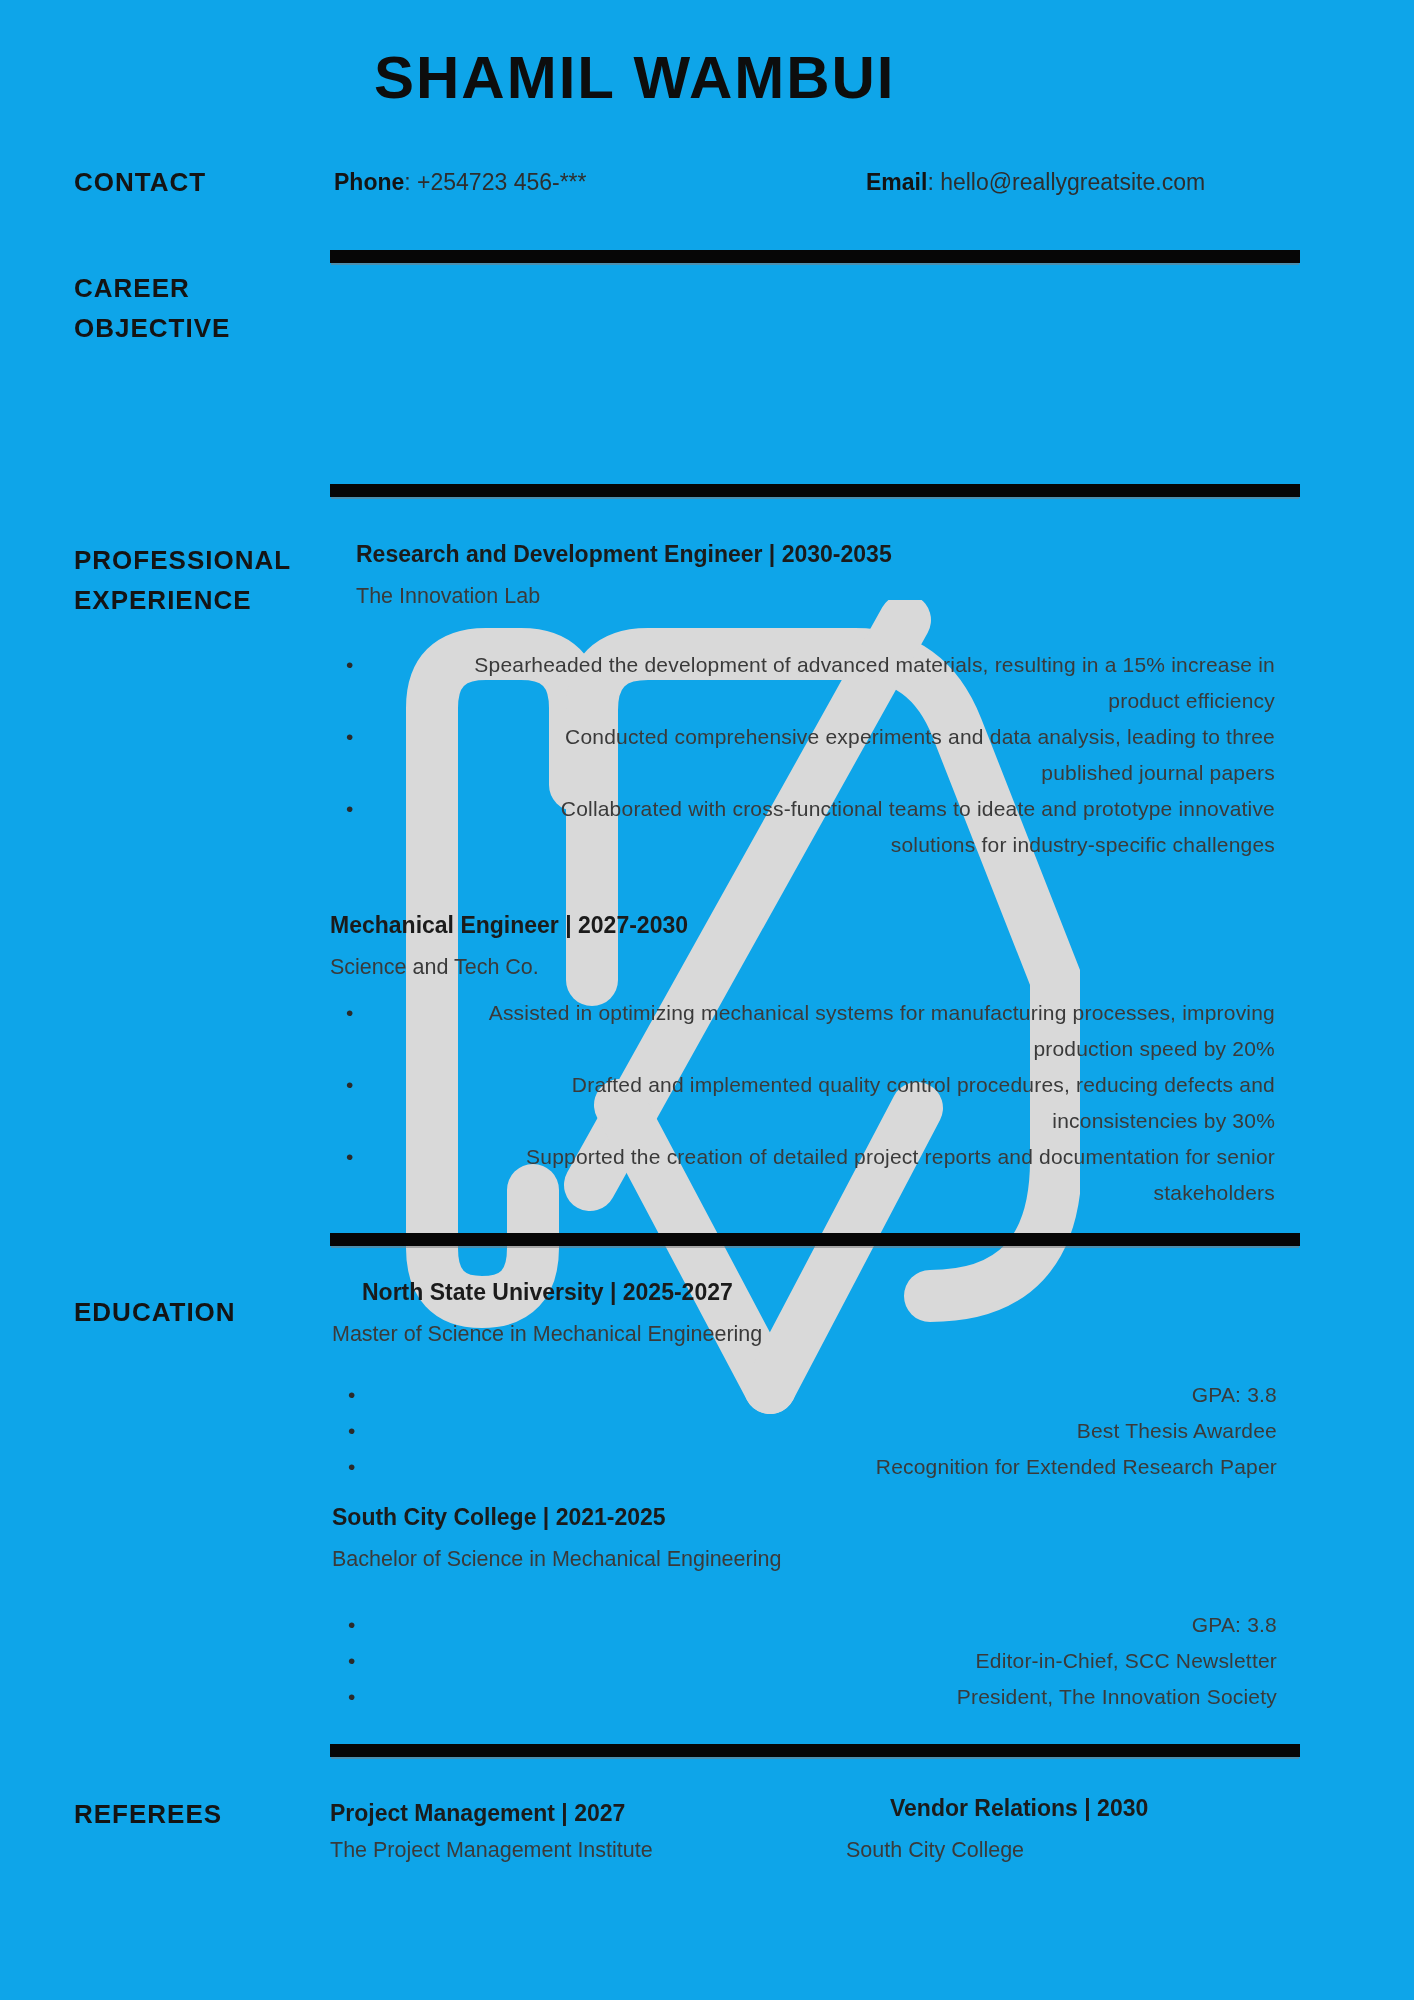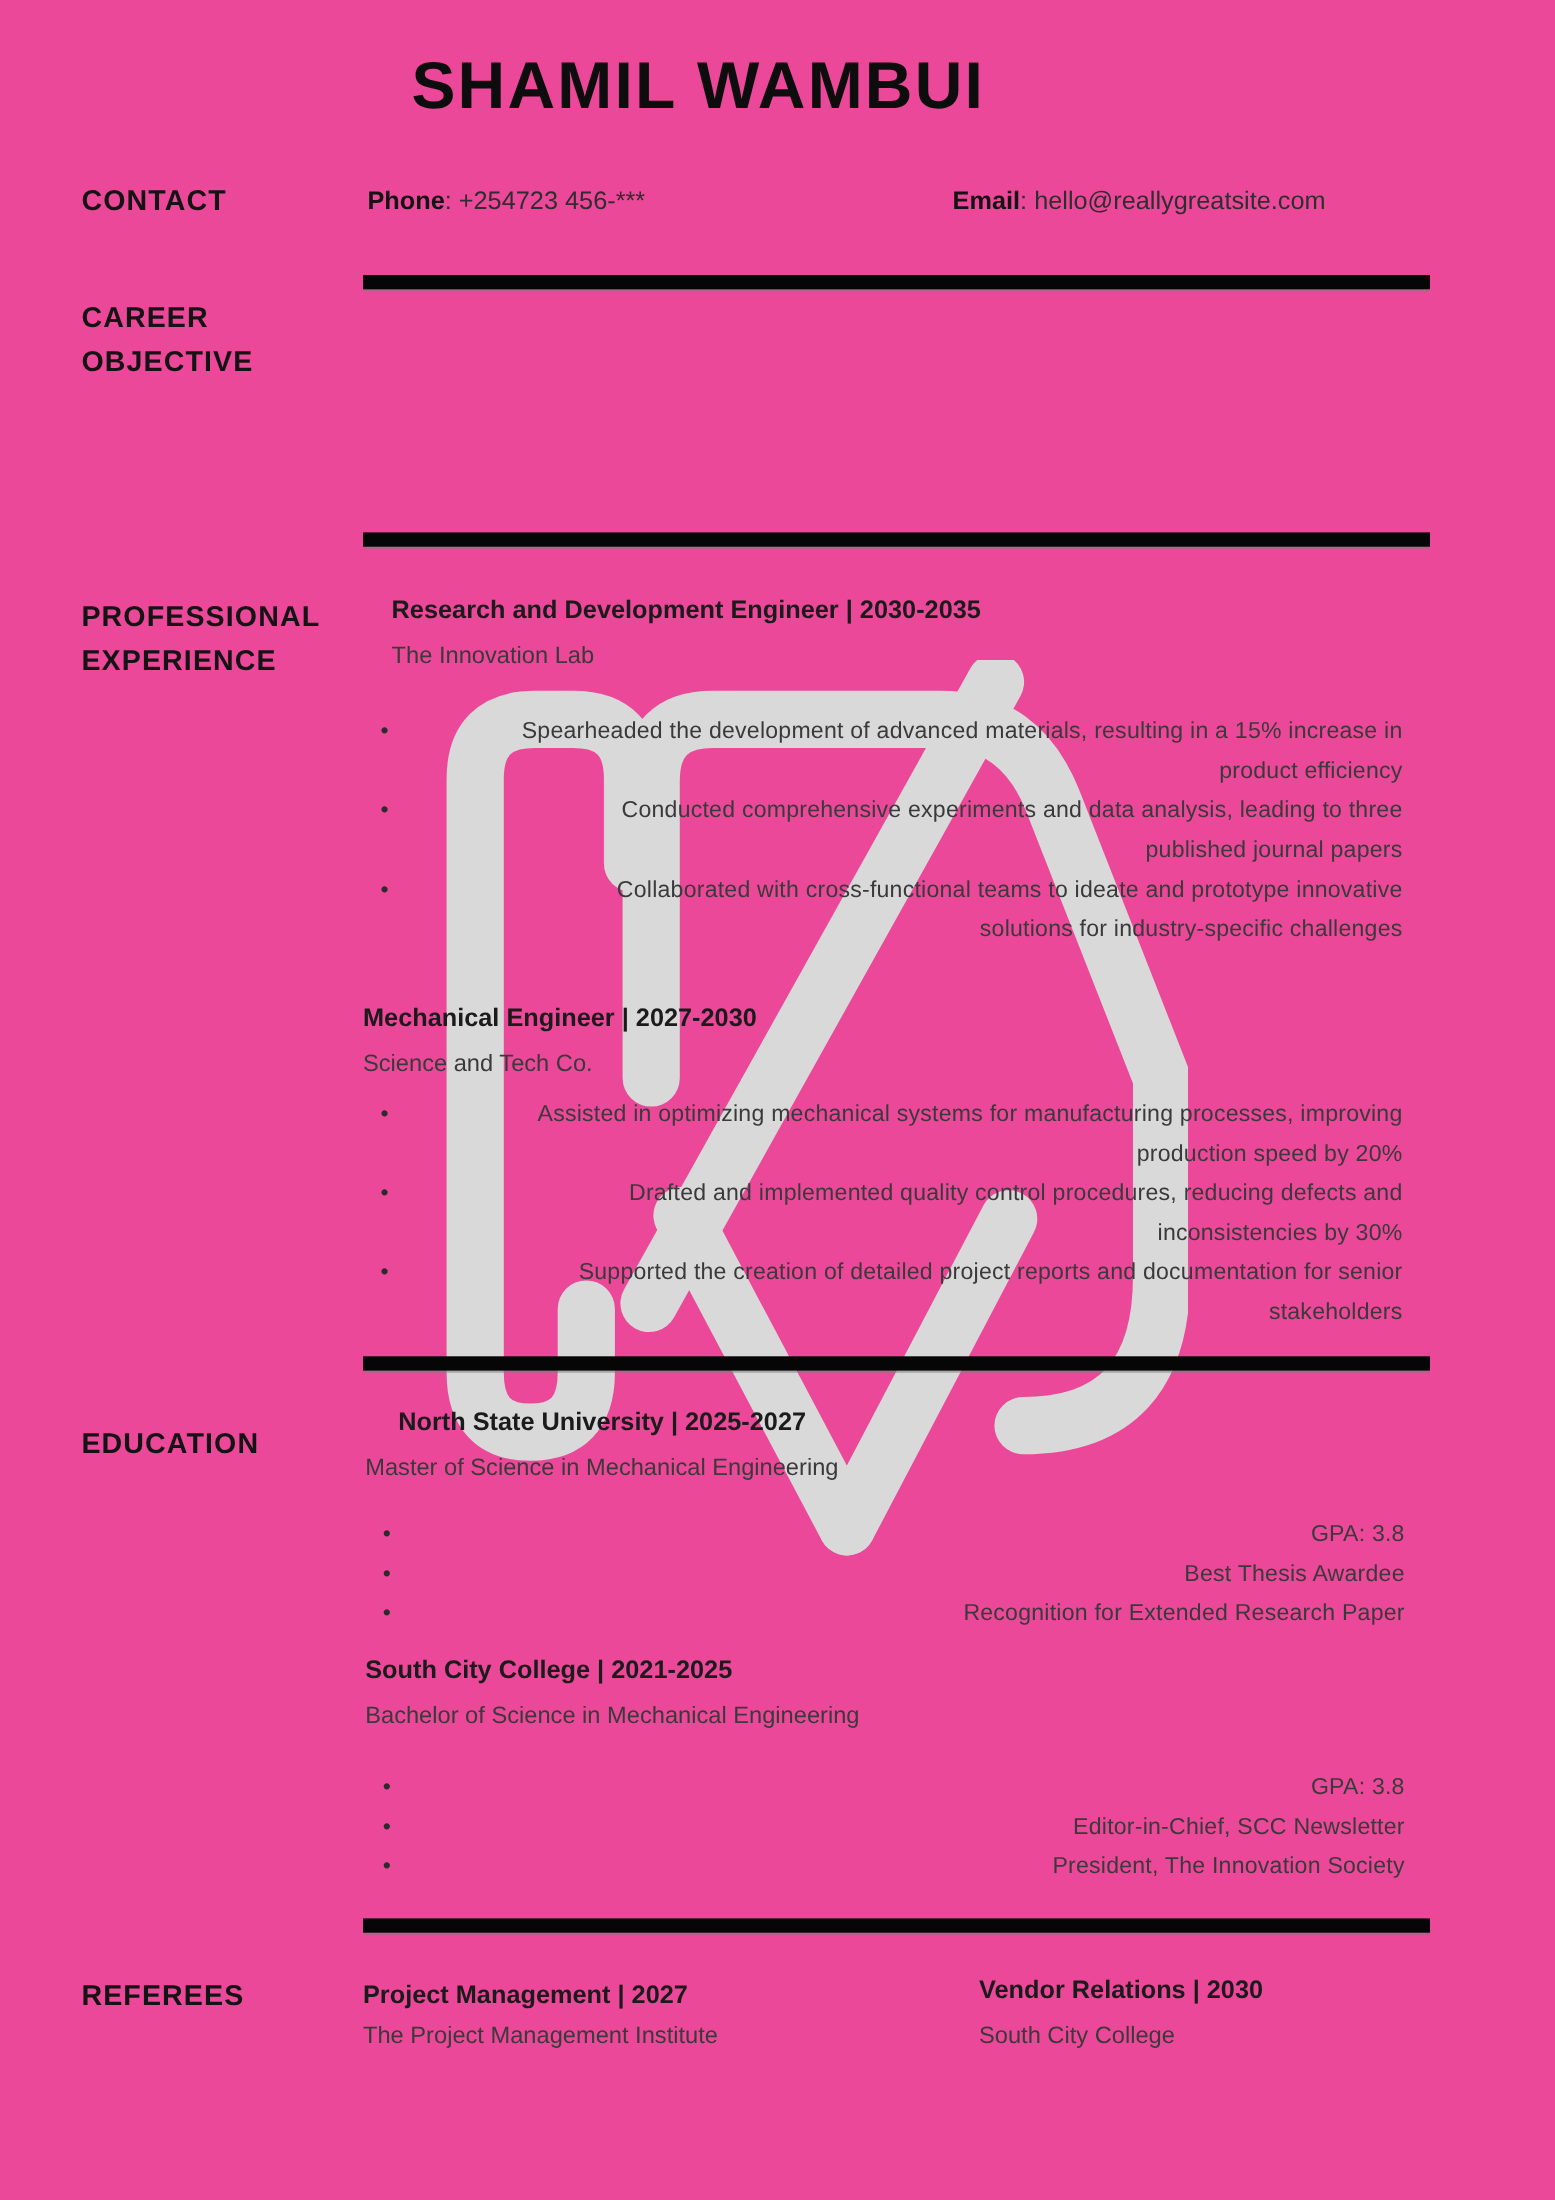--- a/index.html
+++ b/index.html
@@ -1,20 +1,20 @@
 <!DOCTYPE html>
 <html><head>
 <meta charset="utf-8">
 <style>
   html,body{margin:0;padding:0;background:#e9e9e7;}
   .page{
     position:relative;
     width:1414px;height:2000px;
     margin:0 auto;
-    background:#ec4899;
+    background:#0ea5e9;
     font-family:"Liberation Sans", sans-serif;
     color:#343434;
     overflow:hidden;
   }
   .abs{position:absolute;}
   
   .watermark{position:absolute;left:380px;top:600px;z-index:0;}
   
   .layer{position:absolute;inset:0;z-index:1;}
   .name{
@@ -74,21 +74,21 @@
   .job2-bullets{left:330px;top:995px;}
   .school1-title{left:332px;top:1277px;margin-left:30px;}
   .school1-degree{left:332px;top:1319px;}
   .school1-bullets{left:332px;top:1377px;}
   .school2-title{left:332px;top:1502px;}
   .school2-degree{left:332px;top:1544px;}
   .school2-bullets{left:332px;top:1607px;}
   .ref1-title{left:330px;top:1798px;}
   .ref1-org{left:330px;top:1835px;}
   .ref2-title{left:890px;top:1793px;}
-  .ref2-org{left:890px;top:1835px;}
+  .ref2-org{left:846px;top:1835px;}
 </style>
 </head>
 <body>
 
 <div class="page">
 
   <svg class="watermark" width="700" height="860" viewBox="0 0 700 860" fill="none">
     <g stroke="#d9d9d9" stroke-width="52" stroke-linecap="round" fill="none">
       <path d="M195,185 L195,108 Q195,54 141,54 L106,54 Q52,54 52,108 L52,648 Q52,702 102,702 Q153,702 153,648 L153,590"></path>
       <path d="M212,380 L212,110 Q212,54 268,54 L475,54 Q548,54 577,128 L676,380 L676,560 Q676,696 550,696"></path>

